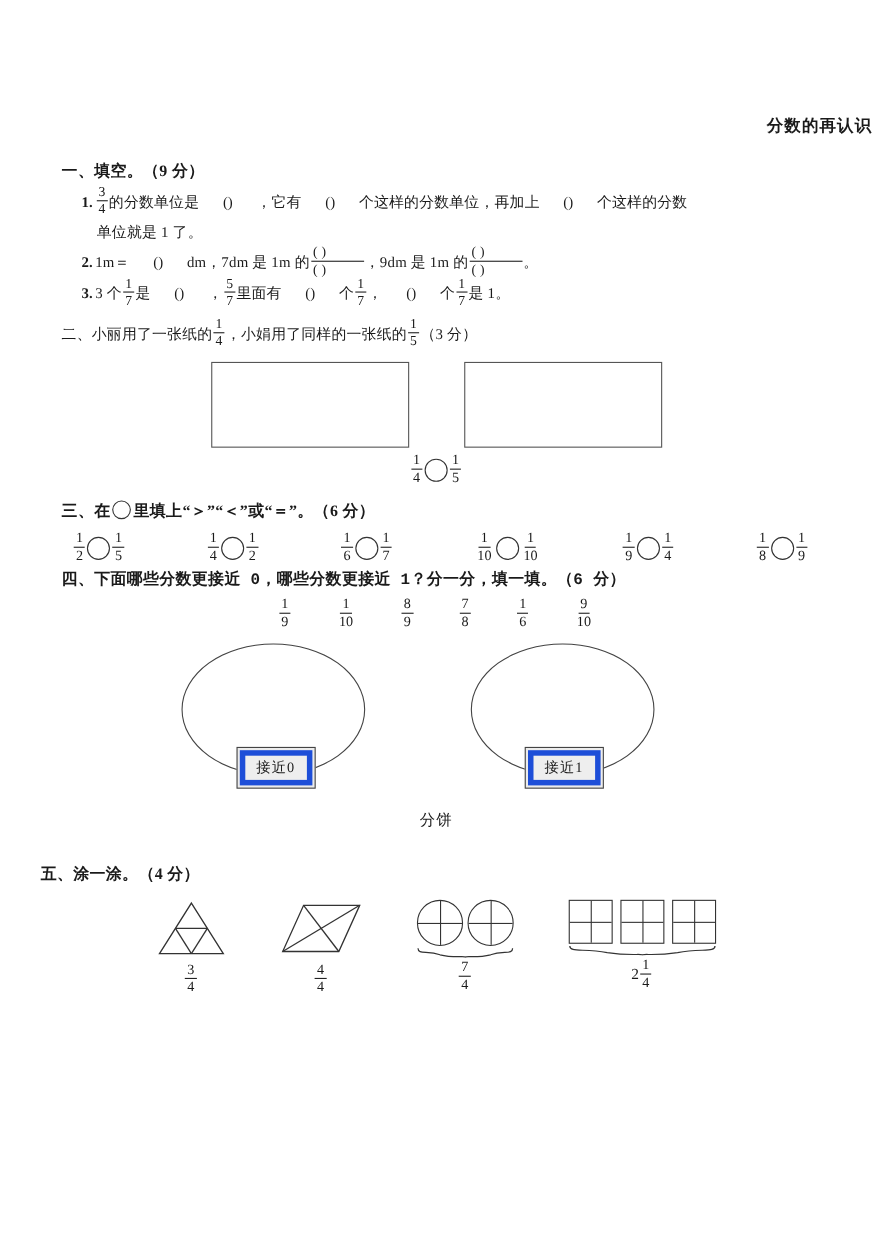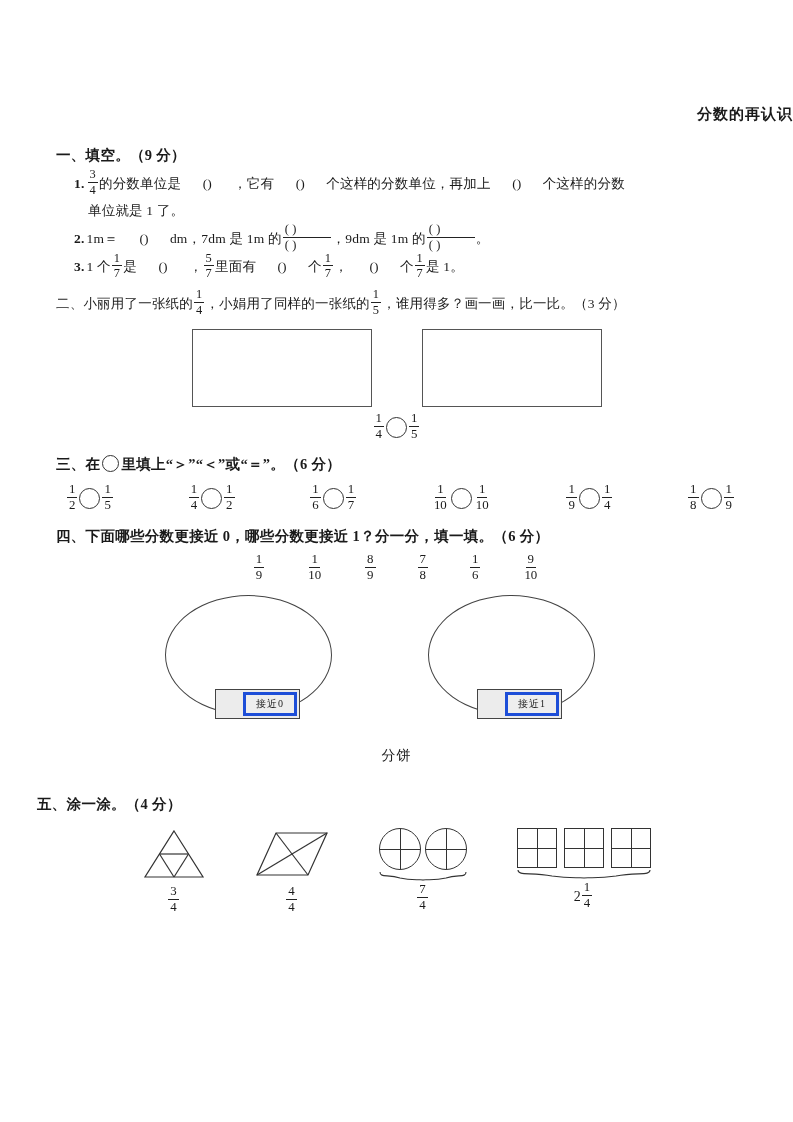--- a/index.html
+++ b/index.html
@@ -161,27 +161,26 @@
   }
   .oval.left  { left: 165px; top: 4px; }
   .oval.right { left: 428px; top: 4px; }
   .tagbox {
     position: absolute;
     border: 1.3px solid #444;
     background: #ececec;
     padding: 2px;
   }
   .tagbox .inner {
-    border: 3px solid #1d4ed8;
+    border: 5px solid #1d4ed8;
     background: #eeeeee;
     padding: 2px 10px;
-    font-size: 10px;
+    font-size: 13px;
     letter-spacing: 1px;
     white-space: nowrap;
-    margin-left: 25px;
   }
   .tagbox.left  { left: 215px; top: 98px; }
   .tagbox.right { left: 477px; top: 98px; }
   .caption-center {
     text-align: center;
     font-size: 14px;
     margin-top: 6px;
     letter-spacing: 1px;
   }
 
@@ -277,21 +276,21 @@
     <span>，9dm 是 1m 的</span>
     <span class="frac wide">
       <span class="num">( )</span>
       <span class="den">( )</span>
     </span>
     <span>。</span>
   </div>
 
   <div class="qrow">
     <span class="qnum">3.</span>
-    <span>1 个</span>
+    <span>3 个</span>
     <span class="frac">
       <span class="num">1</span>
       <span class="den">7</span>
     </span>
     <span>是</span>
     <span class="paren-blank"></span>
     <span>，</span>
     <span class="frac">
       <span class="num">5</span>
       <span class="den">7</span>
@@ -317,21 +316,20 @@
     <span>二、小丽用了一张纸的</span>
     <span class="frac">
       <span class="num">1</span>
       <span class="den">4</span>
     </span>
     <span>，小娟用了同样的一张纸的</span>
     <span class="frac">
       <span class="num">1</span>
       <span class="den">5</span>
     </span>
-    <span>，谁用得多？画一画，比一比。</span>
     <span>（3 分）</span>
   </div>
 
   <div class="boxes-wrap">
     <div class="paper-box"></div>
     <div class="paper-box"></div>
   </div>
 
   <div class="cmp-center">
     <span class="cmp-pair">
@@ -416,21 +414,21 @@
         <span class="den">8</span>
       </span>
       <span class="opcircle"></span>
       <span class="frac">
         <span class="num">1</span>
         <span class="den">9</span>
       </span>
     </span>
   </div>
 
-  <div class="section-head" style="margin-top:14px;">
+  <div class="section-head" style="margin-top:4px;font-family:Liberation Mono, monospace;">
     <span>四、下面哪些分数更接近 0，哪些分数更接近 1？分一分，填一填。</span><span>（6 分）</span>
   </div>
 
   <div class="frac-list">
     <span class="frac">
       <span class="num">1</span>
       <span class="den">9</span>
     </span>
     <span class="frac">
       <span class="num">1</span>

